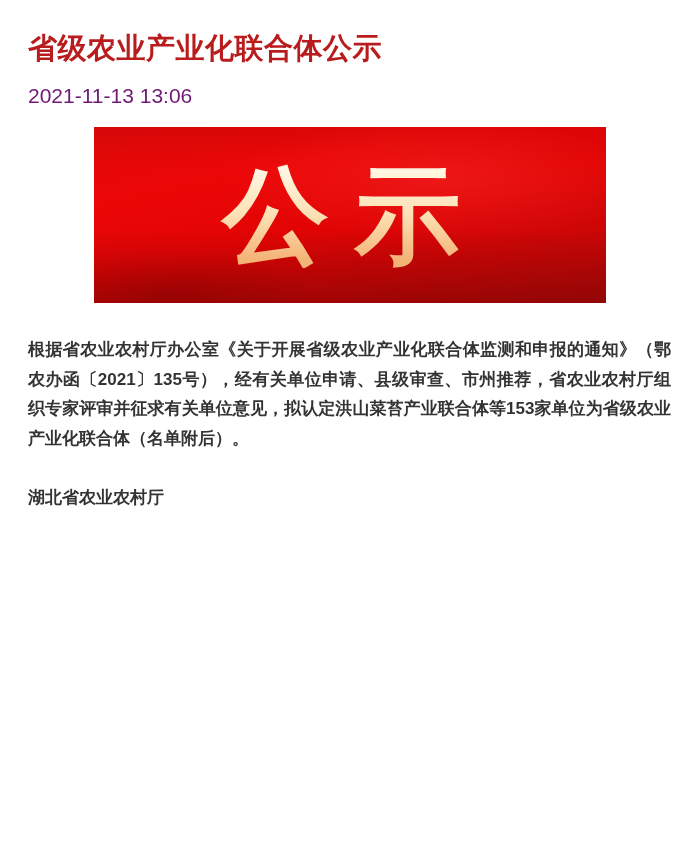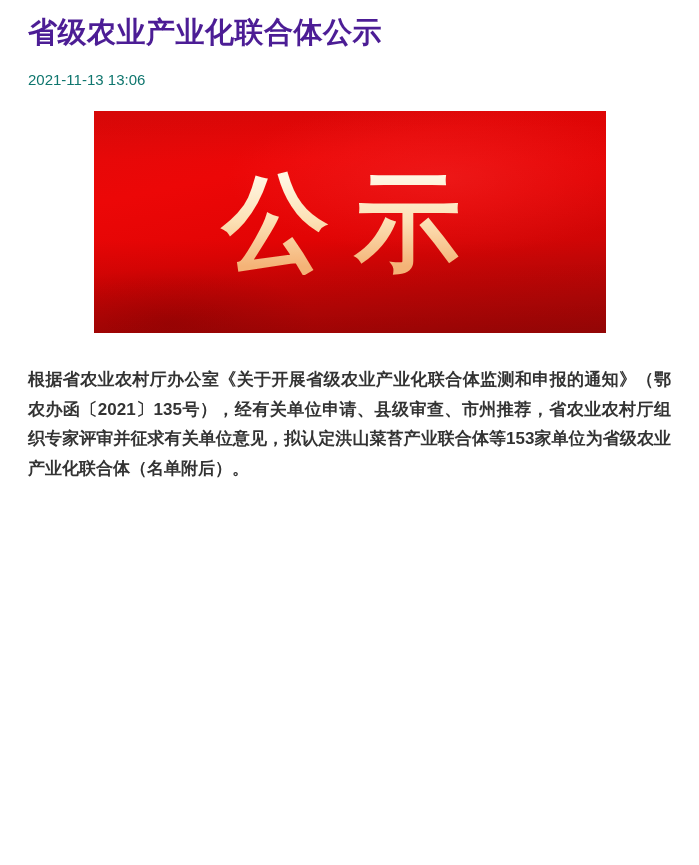--- a/index.html
+++ b/index.html
@@ -13,37 +13,37 @@
     font-family: "Liberation Sans", "DejaVu Sans", sans-serif;
     color: #333333;
     overflow: hidden;
   }
   .article {
     padding: 0 28px;
     box-sizing: border-box;
     width: 699px;
   }
   .page-title {
-    margin: 14px 0 0 0;
+    margin: 30px 0 0 0;
     font-size: 29px;
     line-height: 1.25;
     font-weight: bold;
-    color: #4c1d95;
+    color: #b91c1c;
     letter-spacing: 0.5px;
   }
   .publish-date {
     margin-top: 21px;
-    font-size: 15px;
+    font-size: 21px;
     line-height: 18px;
-    color: #0f766e;
+    color: #701a75;
   }
   .banner {
     position: relative;
     width: 512px;
-    height: 222px;
+    height: 176px;
     margin: 22px auto 0 auto;
     background: linear-gradient(168deg, #e10909 0%, #ec0707 28%, #e20404 52%, #cb0606 75%, #b30808 100%);
     display: flex;
     align-items: center;
     justify-content: center;
     overflow: hidden;
   }
   .banner::before {
     content: "";
     position: absolute;
@@ -96,16 +96,17 @@
   <div class="banner">
     <span class="banner-text">公示</span>
   </div>
 
   <div class="body-text">
     <p class="first">根据省农业农村厅办公室《关于开展省级农业产业化联合体监测和申报的通知》（鄂农办函〔2021〕135号），经有关单位申请、县级审查、市州推荐，省农业农村厅组织专家评审并征求有关单位意见，拟认定洪山菜苔产业联合体等153家单位为省级农业产业化联合体（名单附后）。</p>
 
 
 
 
+    <p>湖北省农业农村厅</p>
 
   </div>
 
 </div>
 
 </body></html>

